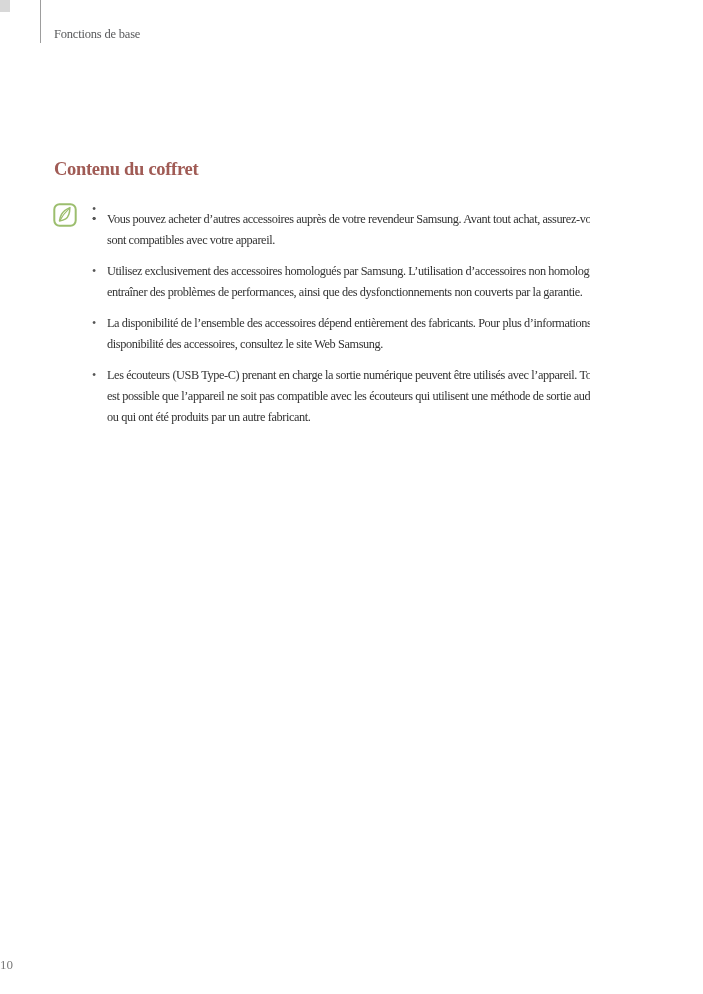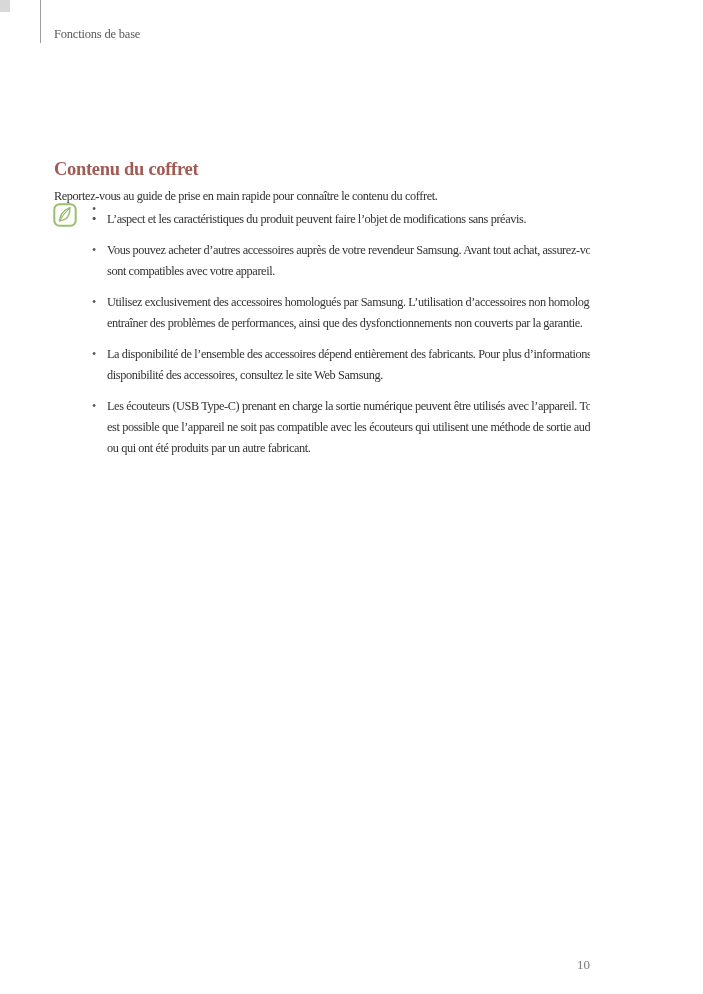--- a/index.html
+++ b/index.html
@@ -102,59 +102,57 @@
     left: 1px;
     top: 0;
     font-size: 12px;
     color: #555555;
   }
   .page-number {
     position: absolute;
     left: 0;
     right: 0;
     top: 956px;
-    text-align: right;
+    text-align: left;
     font-size: 13px;
     line-height: 18px;
     color: var(--page-number-gray, #7a7a7a);
   }
 </style>
 </head>
 <body>
 
 <div class="page">
 
   <div class="corner-box"></div>
   <div class="header-rule"></div>
 
   <div class="running-header">Fonctions de base</div>
 
 
   <h2 class="section-heading">Contenu du coffret</h2>
 
-  <p class="intro-text">Reportez-vous au guide de prise en main rapide pour connaître le contenu du coffret.</p>
 
   <span class="note-icon-wrap">
     <svg width="24" height="24" viewBox="0 0 24 24" aria-hidden="true">
       <rect x="1.3" y="1.3" width="21.4" height="21.4" rx="5.2" fill="none" stroke="var(--icon-green, #9cbe6e)" stroke-width="2"></rect>
       <path d="M16.9 4.6 C13.2 6.1 10.1 8.5 8.5 11.4 C7.4 13.4 6.8 15.6 6.5 17.9 C8.8 17.6 10.9 17 12.7 15.9 C15.6 14.1 16.8 9.4 16.9 4.6 Z" fill="none" stroke="var(--icon-green, #9cbe6e)" stroke-width="1.5" stroke-linejoin="round"></path>
       <path d="M6.8 17.6 C9.2 13.2 12.2 9.2 15.6 6.1" fill="none" stroke="var(--icon-green, #9cbe6e)" stroke-width="1.2" stroke-linecap="round"></path>
     </svg>
   </span>
 
   <ul class="note-list">
     <li>
       <span class="bullet-dot">•</span>
     </li>
     <li>
       <span class="bullet-dot">•</span>
     </li>
     <li>
       <span class="bullet-dot">•</span>
-      <span>L’aspect et les caractéristiques du produit peuvent faire l’objet de modifications sans préavis.</span>
     </li>
     <li>
       <span class="bullet-dot">•</span>
       <span>Vous pouvez acheter d’autres accessoires auprès de votre revendeur Samsung. Avant tout achat, assurez-vous qu’ils sont compatibles avec votre appareil.</span>
     </li>
     <li>
       <span class="bullet-dot">•</span>
       <span>Utilisez exclusivement des accessoires homologués par Samsung. L’utilisation d’accessoires non homologués peut entraîner des problèmes de performances, ainsi que des dysfonctionnements non couverts par la garantie.</span>
     </li>
     <li>

